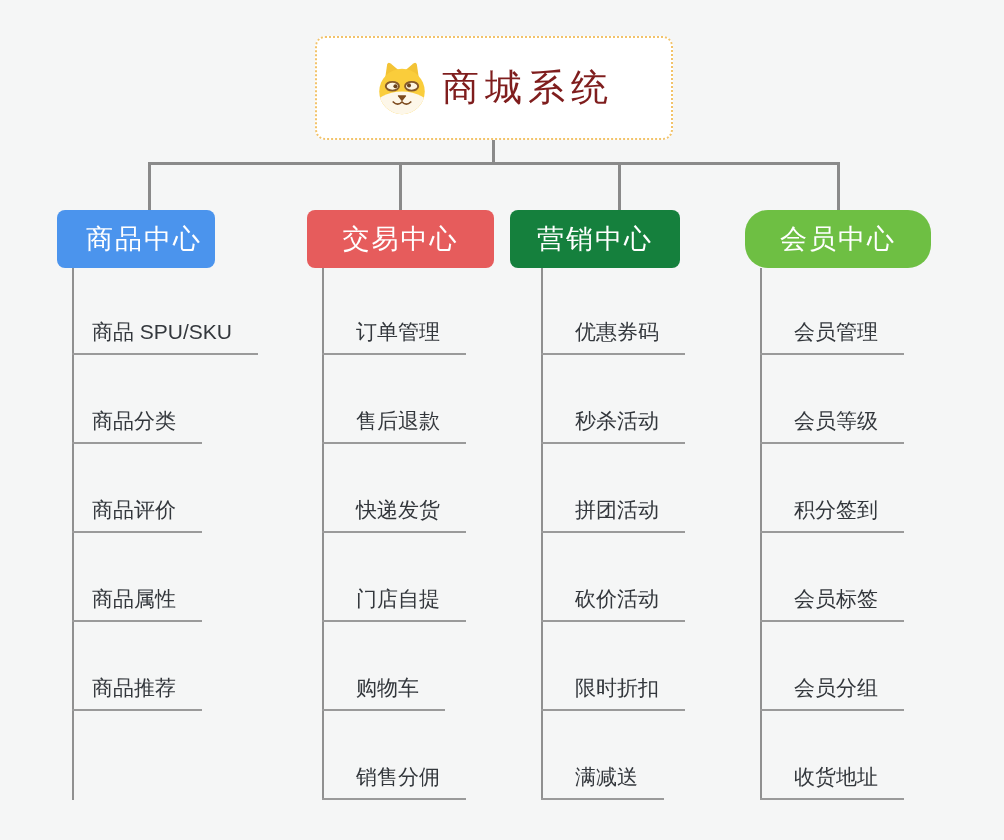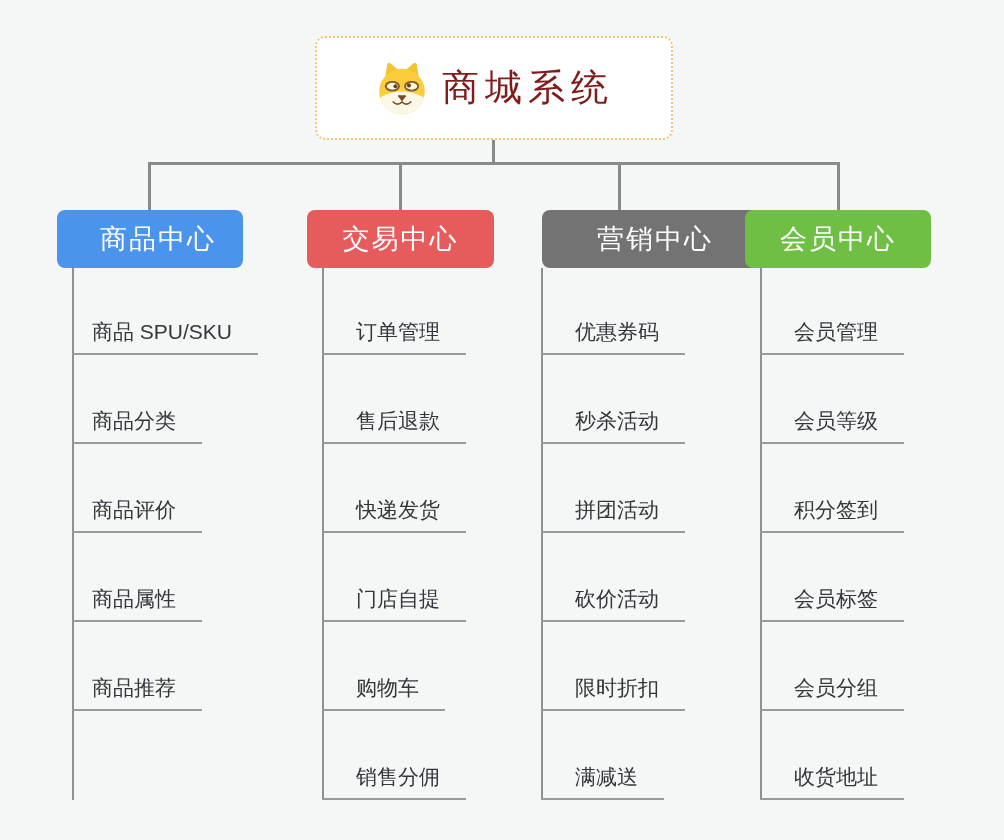--- a/index.html
+++ b/index.html
@@ -43,24 +43,24 @@
   .drop.d3 { left: 837px; }
 
   
   .branch-header {
     position: absolute; top: 210px; height: 58px;
     border-radius: 8px;
     color: #ffffff; font-size: 27px; letter-spacing: 2px;
     line-height: 58px; text-align: center;
     white-space: nowrap;
   }
-  .bh0 { left: 57px;  width: 186px; background: #4b94ed; padding-left: 16px; }
+  .bh0 { left: 57px;  width: 158px; background: #4b94ed; padding-left: 16px; }
   .bh1 { left: 307px; width: 187px; background: #e65c5c; }
-  .bh2 { left: 542px; width: 226px; background: #737373; }
-  .bh3 { left: 745px; width: 186px; background: #6ebf43; }
+  .bh2 { left: 510px; width: 170px; background: #15803d; }
+  .bh3 { left: 745px; width: 186px; background: #6ebf43; border-radius: 23px; }
 
   
   .trunk { position: absolute; top: 268px; width: 2px; height: 532px; background: #909090; }
   .t0 { left: 72px; }
   .t1 { left: 322px; }
   .t2 { left: 541px; }
   .t3 { left: 760px; }
 
   
   .leaf {

